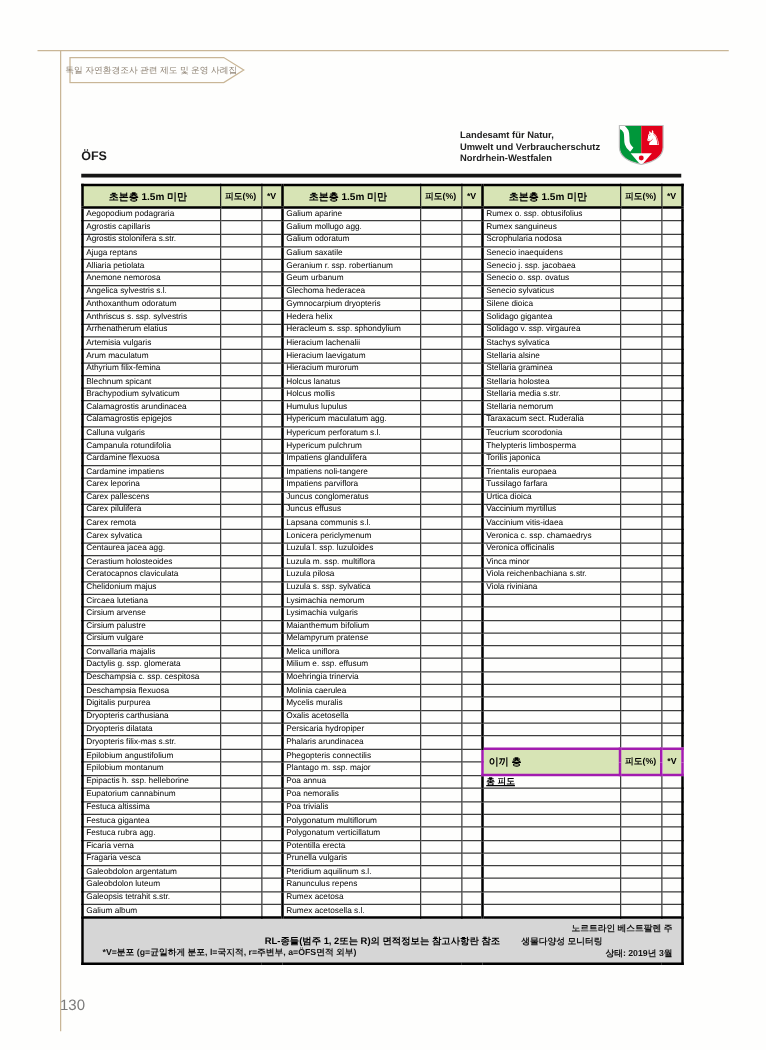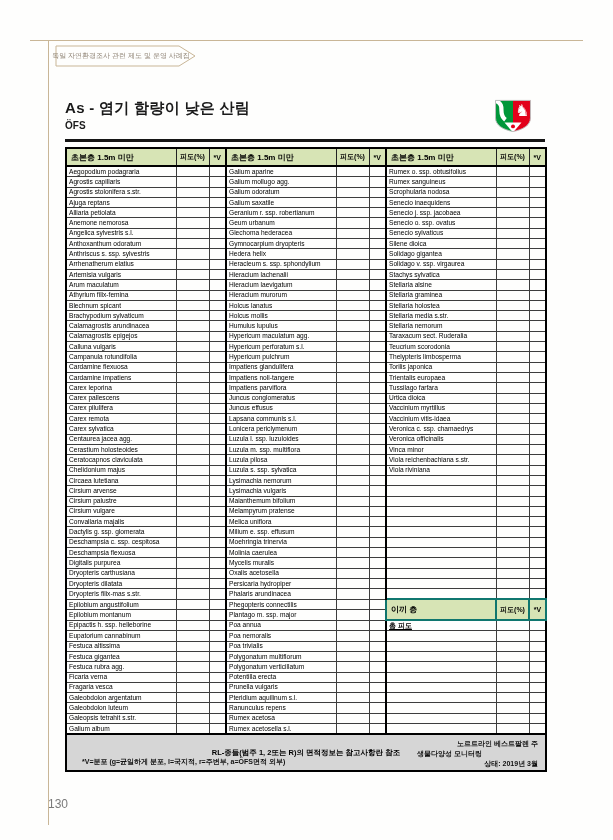--- a/index.html
+++ b/index.html
@@ -27,30 +27,30 @@
   
   .tbl-wrap{position:absolute;left:65px;top:147px;width:480px;}
   table.species{border-collapse:collapse;table-layout:fixed;width:480px;border:2px solid #000;}
   table.species col.c-sp{width:110px;}
   table.species col.c-cov{width:33px;}
   table.species col.c-v{width:17px;}
   table.species th{
     background:#d7e4b5;border:1px solid #222;border-bottom:2px solid #000;
     height:16px;font-weight:bold;color:#000;padding:0;
   }
-  table.species th.sp{text-align:left;padding-left:4px;font-size:8px;}
+  table.species th.sp{text-align:left;padding-left:20px;font-size:8px;}
   table.species th.cov{font-size:7px;}
   table.species th.v{font-size:7px;}
   table.species td{
     border:1px solid #3d3d3d;height:9.3px;padding:0 0 0 2px;
     font-size:6.6px;line-height:8px;white-space:nowrap;overflow:hidden;color:#000;
   }
   table.species .gs{border-left:2px solid #000;}
   table.species td.moss{
-    background:#d7e4b5;font-weight:bold;border:2px solid #0f766e;
+    background:#d7e4b5;font-weight:bold;border:2px solid #a21caf;
   }
   table.species td.moss.sp{font-size:8px;padding-left:4px;}
   table.species td.moss.cov,table.species td.moss.v{font-size:7px;text-align:center;padding:0;}
   table.species td.total{font-weight:bold;text-decoration:underline;font-size:7px;}
   table.species td.note-row{
     background:#d6d6d6;text-align:center;font-weight:bold;font-size:7.5px;
     height:11px;border:2px solid #000;padding:12px;
   }
   
   .v-footnote{position:absolute;left:82px;top:757px;font-size:7px;font-weight:bold;color:#111;}
@@ -68,22 +68,26 @@
   <div class="hline-top"></div>
   <div class="vline-left"></div>
 
   <div class="breadcrumb-tag">
     <svg width="142" height="22" viewBox="0 0 142 22">
       <polygon points="1,1 124,1 140,11 124,21 1,21" fill="#fefefd" stroke="#c9b697" stroke-width="1"></polygon>
     </svg>
     <div class="breadcrumb-text">독일 자연환경조사 관련 제도 및 운영 사례집</div>
   </div>
 
-  <div class="doc-title">As - 염기 함량이 낮은 산림</div>
   <div class="doc-subtitle">ÖFS</div>
+  <div class="agency">
+    <div>Landesamt für Natur,</div>
+    <div>Umwelt und Verbraucherschutz</div>
+    <div>Nordrhein-Westfalen</div>
+  </div>
   <div class="nrw-logo">
     <svg width="38" height="34" viewBox="0 0 40 36">
       <defs>
           <clipPath id="shieldClip">
         <path d="M1.5,1.5 H38.5 V20 C38.5,28 30,32.5 20,34.5 C10,32.5 1.5,28 1.5,20 Z"></path>
       </clipPath>
         </defs>
       <g clip-path="url(#shieldClip)">
         <rect x="0" y="0" width="20" height="36" fill="#00973a"></rect>
         <rect x="20" y="0" width="20" height="36" fill="#e2001a"></rect>

